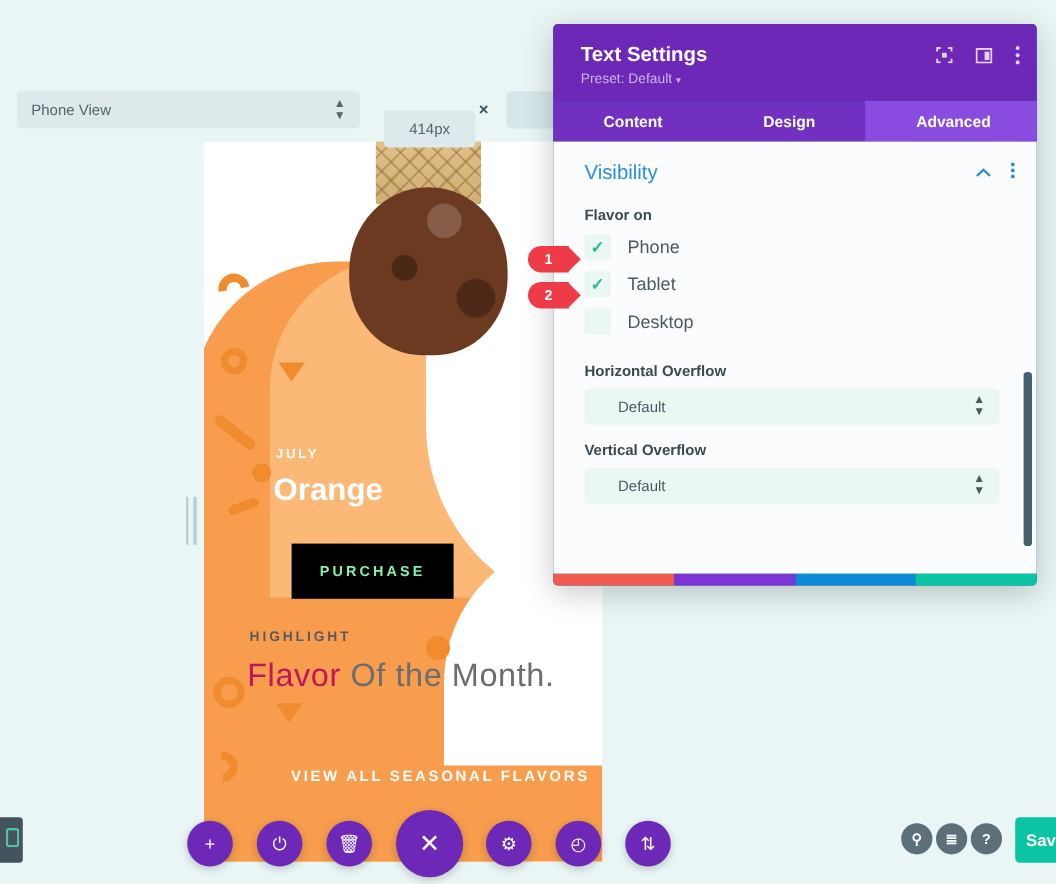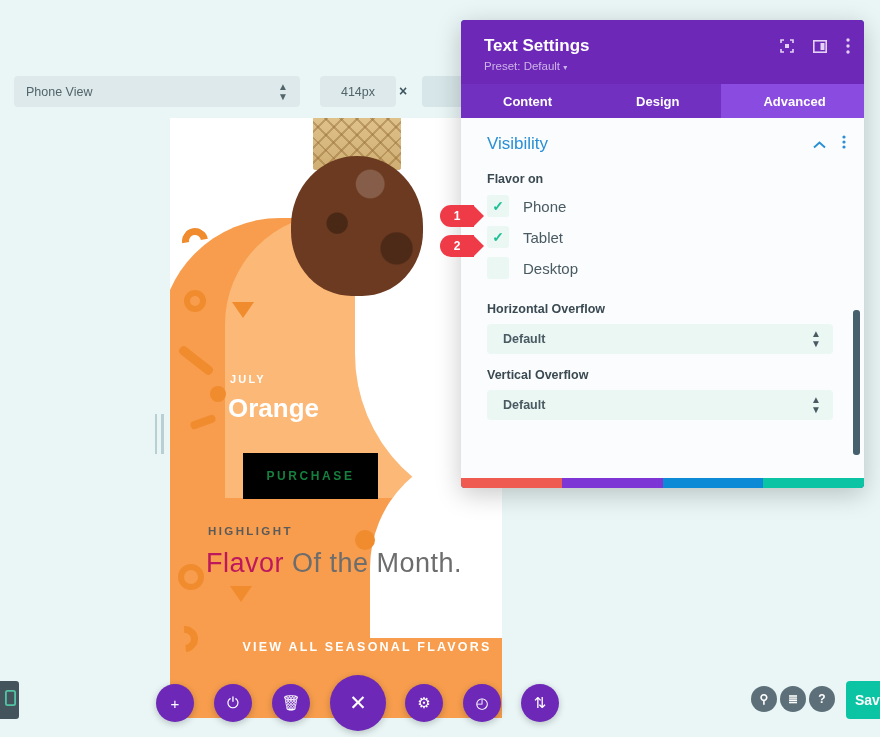--- a/index.html
+++ b/index.html
@@ -82,21 +82,21 @@
   .hero-eyebrow {
     position: absolute; left: 60px; top: 255px; color: #ffffff;
     font-size: 11px; letter-spacing: 2.2px; font-weight: 700; white-space: nowrap;
   }
   .hero-title {
     position: absolute; left: 58px; top: 275px; color: #ffffff;
     font-size: 26px; font-weight: 700; white-space: nowrap;
   }
   .purchase-btn {
     position: absolute; left: 73px; top: 335px; width: 135px; height: 46px;
-    background: #000000; color: #15803d; font-size: 12px; letter-spacing: 2.6px;
+    background: #000000; color: #86efac; font-size: 12px; letter-spacing: 2.6px;
     font-weight: 600; display: flex; align-items: center; justify-content: center;
   }
   .highlight-label {
     position: absolute; left: 38px; top: 407px; color: #5a5a5a;
     font-size: 11.5px; letter-spacing: 2.4px; font-weight: 700;
   }
   .flavor-line {
     position: absolute; left: 36px; top: 430px; white-space: nowrap;
     font-size: 27px; color: #6d6d6d; letter-spacing: .5px;
   }
@@ -116,21 +116,21 @@
 
   
   #top-toolbar { position: absolute; left: 0; top: 76px; width: 880px; height: 32px; }
   .tb-select {
     position: absolute; left: 14px; top: 0; width: 286px; height: 31px;
     background: #dde9ea; border-radius: 4px; color: #52656b; font-size: 12.5px;
     display: flex; align-items: center; padding: 0 12px;
   }
   .tb-select .updown { position: absolute; right: 12px; font-size: 10px; color: #52656b; line-height: 1; }
   .tb-num {
-    position: absolute; left: 320px; top: 0; width: 76px; height: 31px;
+    position: absolute; left: 320px; top: 16px; width: 76px; height: 31px;
     background: #dde9ea; border-radius: 4px; color: #52656b; font-size: 12.5px;
     display: flex; align-items: center; justify-content: center;
   }
   .tb-x { position: absolute; left: 399px; top: 7px; color: #3f5560; font-size: 14px; font-weight: 700; }
   .tb-num2 {
     position: absolute; left: 422px; top: 0; width: 76px; height: 31px;
     background: #d7e6e8; border-radius: 4px;
   }
 
   
@@ -164,23 +164,22 @@
   .check-box {
     width: 22px; height: 22px; border-radius: 3px; background: #eaf7f3;
     display: flex; align-items: center; justify-content: center;
     color: #1fbf95; font-size: 14px; font-weight: 700;
   }
   .check-label { margin-left: 14px; color: #4a5a62; font-size: 15px; }
 
   .ovf-label { color: #3b4a52; font-size: 12.5px; font-weight: 700; padding: 14px 0 8px 26px; }
   .ovf-select {
     margin: 0 31px 0 26px; height: 30px; background: #eaf7f3; border-radius: 4px;
-    display: flex; align-items: center; padding: 0 16px; color: #4a5a62; font-size: 12.5px;
+    display: flex; align-items: center; padding: 0 28px; color: #4a5a62; font-size: 12.5px;
     position: relative;
-    font-weight: bold;
   }
   .ovf-select .updown { position: absolute; right: 12px; font-size: 10px; color: #4a5a62; line-height: 1; }
 
   #panel-scrollbar {
     position: absolute; right: 4px; top: 192px; width: 7px; height: 145px;
     background: #46606e; border-radius: 3px;
   }
 
   .panel-footer { display: flex; height: 38px; }
   .pf-btn { flex: 1; display: flex; align-items: center; justify-content: center;

